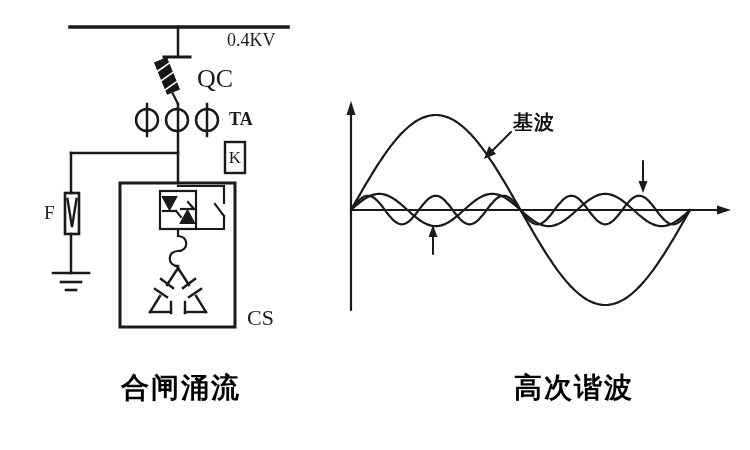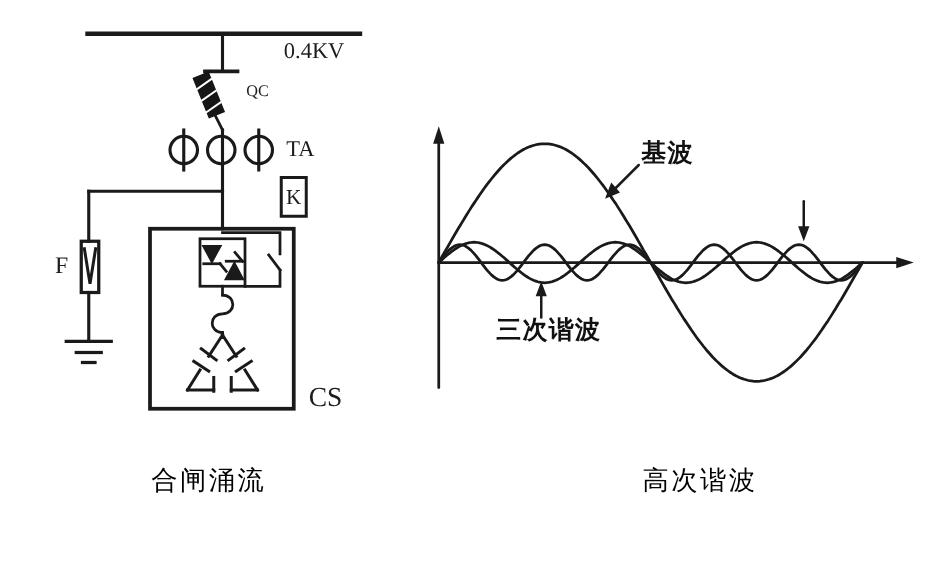--- a/index.html
+++ b/index.html
@@ -10,21 +10,21 @@
   .abs{position:absolute;}
   .circuit-label{
     font-family:"Liberation Serif","DejaVu Serif",serif;
     color:#1c1c1c;white-space:nowrap;line-height:1;
   }
   .cjk-annot{
     font-size:20px;font-weight:600;color:#111;white-space:nowrap;line-height:1;
     letter-spacing:1px;
   }
   .caption{
-    font-size:21px;font-weight:400;color:#000;white-space:nowrap;line-height:1;
+    font-size:28px;font-weight:700;color:#000;white-space:nowrap;line-height:1;
     letter-spacing:2px;
   }
   svg{display:block;}
 </style>
 </head>
 <body>
 
 <div id="stage">
 
   <svg class="abs" style="left:0;top:0;" width="330" height="360" viewBox="0 0 330 360" stroke="#1a1a1a" fill="none" stroke-linecap="square">
@@ -111,22 +111,22 @@
       <line x1="201" y1="289" x2="189" y2="297"></line>
 
       <line x1="150" y1="312" x2="171" y2="312"></line>
       <line x1="185" y1="312" x2="206" y2="312"></line>
       <line x1="171" y1="302" x2="171" y2="313"></line>
       <line x1="185" y1="302" x2="185" y2="313"></line>
     </g>
   </svg>
 
   <div class="abs circuit-label" style="left:227px;top:31px;font-size:18px;">0.4KV</div>
-  <div class="abs circuit-label" style="left:197px;top:66px;font-size:13px;">QC</div>
-  <div class="abs circuit-label" style="left:229px;top:110px;font-size:18px;">TA</div>
+  <div class="abs circuit-label" style="left:197px;top:66px;font-size:26px;">QC</div>
+  <div class="abs circuit-label" style="left:229px;top:110px;font-size:18px;font-weight:bold;">TA</div>
   <div class="abs circuit-label" style="left:225px;top:142px;width:20px;height:31px;font-size:17px;display:flex;align-items:center;justify-content:center;">K</div>
   <div class="abs circuit-label" style="left:44px;top:203px;font-size:19px;">F</div>
   <div class="abs circuit-label" style="left:247px;top:307px;font-size:22px;">CS</div>
 
   <svg class="abs" style="left:330px;top:95px;" width="420" height="240" viewBox="0 0 420 240" stroke="#1a1a1a" fill="none" stroke-linecap="round">
 
     <g stroke-width="2.2">
       <line x1="21" y1="215" x2="21" y2="14"></line>
       <polygon points="21,6 16.5,20 25.5,20" fill="#1a1a1a" stroke="none"></polygon>
       <line x1="21" y1="115" x2="392" y2="115"></line>
@@ -143,18 +143,17 @@
       <line x1="181" y1="37" x2="161" y2="57"></line>
       <polygon points="154,64 166,59 159,51" fill="#1a1a1a" stroke="none"></polygon>
       <line x1="313" y1="66" x2="313" y2="90"></line>
       <polygon points="313,98 308.5,86 317.5,86" fill="#1a1a1a" stroke="none"></polygon>
       <line x1="103" y1="159" x2="103" y2="138"></line>
       <polygon points="103,130 98.5,142 107.5,142" fill="#1a1a1a" stroke="none"></polygon>
     </g>
   </svg>
 
   <div class="abs cjk-annot" style="left:513px;top:112px;">基波</div>
-  <div class="abs cjk-annot" style="left:397px;top:253px;">三次谐波</div>
 
   <div class="abs caption" style="left:121px;top:374px;">合闸涌流</div>
   <div class="abs caption" style="left:514px;top:374px;">高次谐波</div>
 
 </div>
 
 </body></html>

